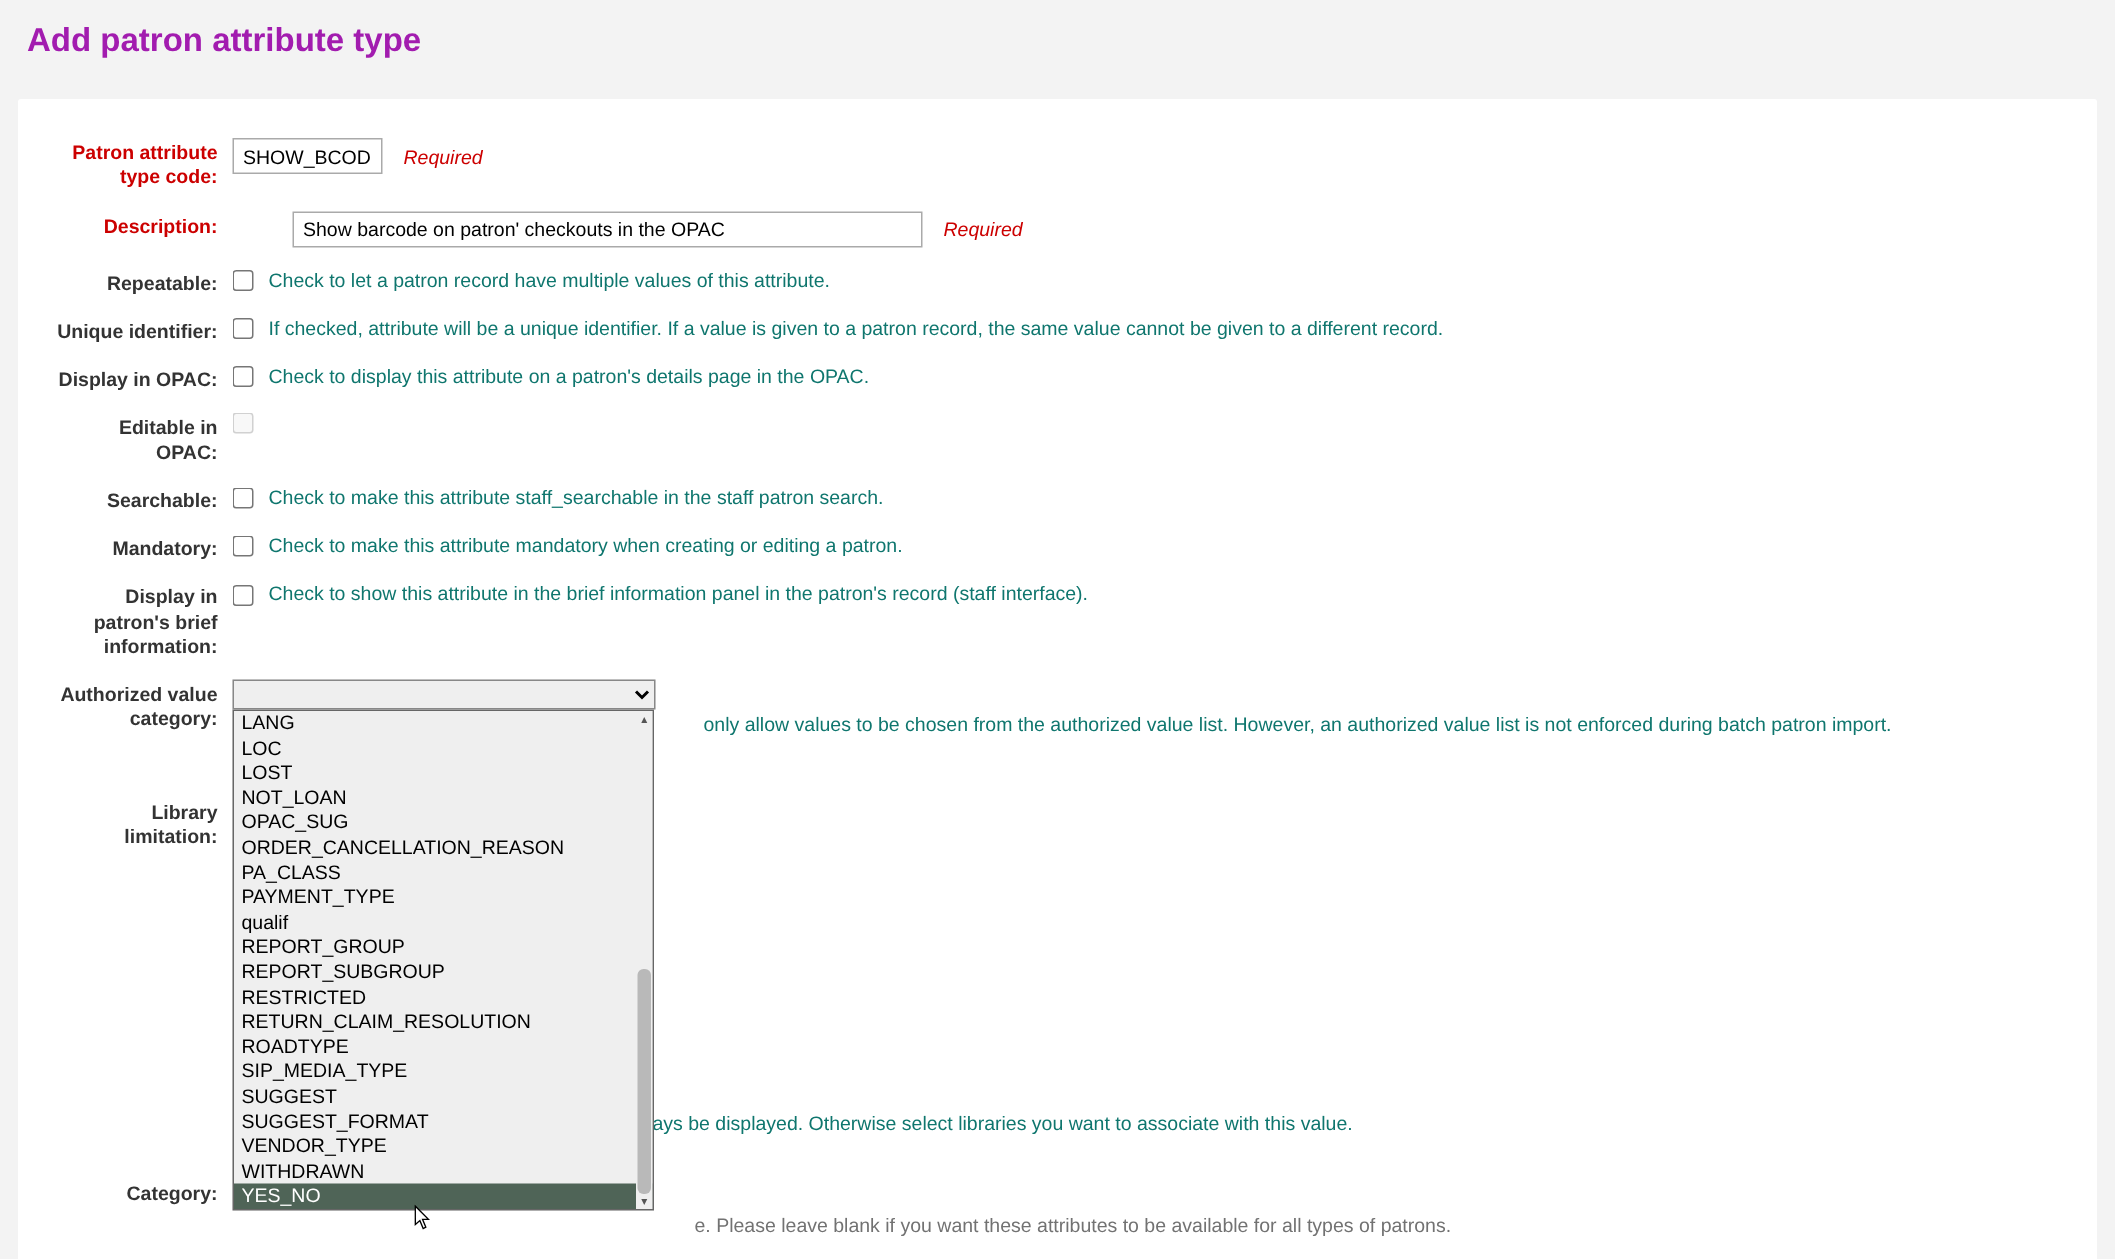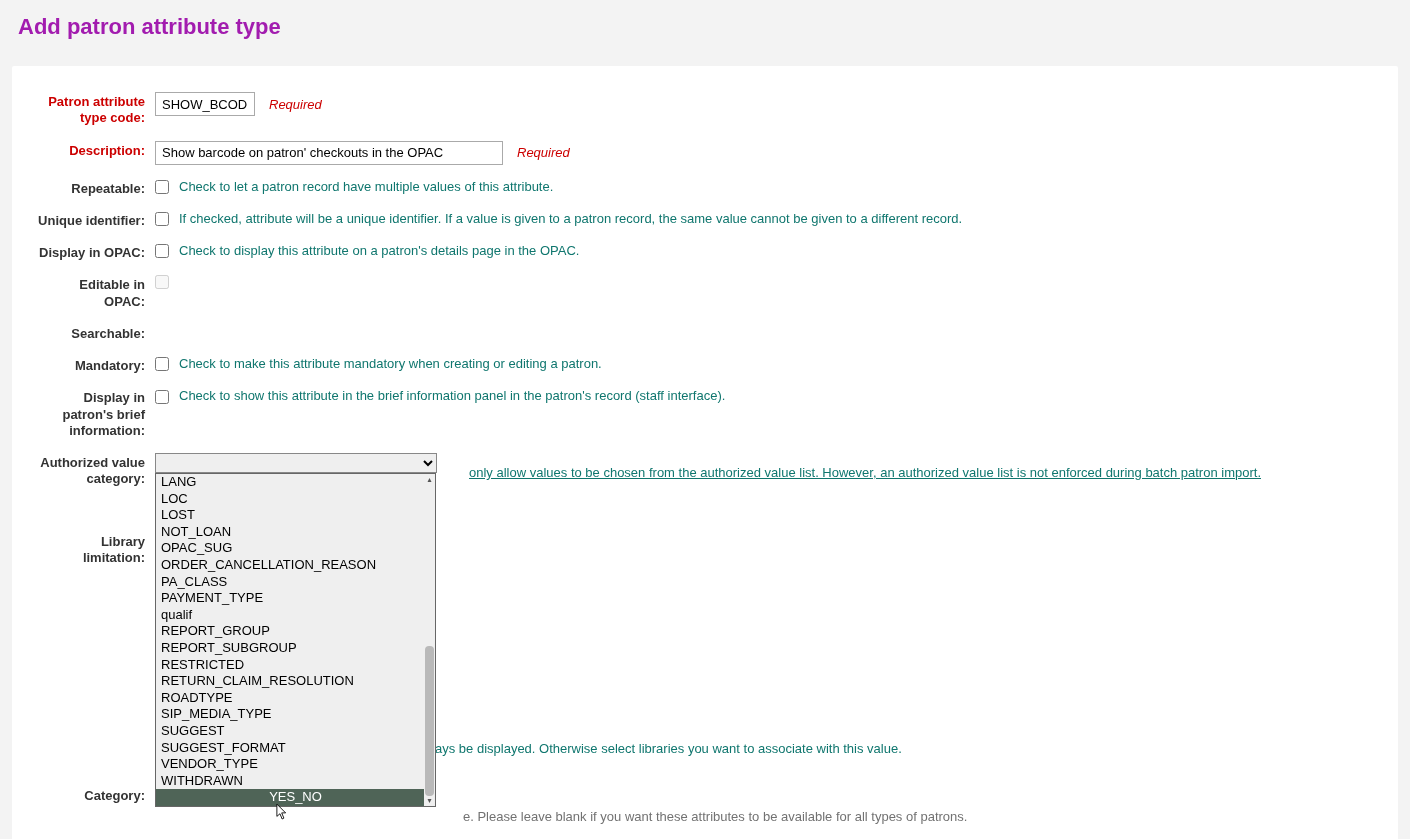--- a/index.html
+++ b/index.html
@@ -98,21 +98,20 @@
     padding: 0 5px;
     height: 16.6px;
     line-height: 16.6px;
     color: #000000;
     white-space: nowrap;
     cursor: default;
   }
   .dropdown-list .opt.highlight {
     background: #4f6457;
     color: #fff;
-    text-align: center;
   }
   .dropdown-track {
     position: absolute;
     right: 0; top: 0;
     width: 11px;
     height: 100%;
     background: #efefef;
   }
   .dropdown-thumb {
     position: absolute;
@@ -177,21 +176,21 @@
     <div class="label-col required-label">Patron attribute type code:</div>
     <div class="control-col">
       <input type="text" style="width: 100px;" value="SHOW_BCODE">
       <span class="required-tag">Required</span>
     </div>
   </div>
 
   <div class="row">
     <div class="label-col required-label">Description:</div>
     <div class="control-col">
-      <input type="text" style="width: 348px;" value="Show barcode on patron' checkouts in the OPAC">
+      <input type="text" style="width: 420px; margin-left: 40px;" value="Show barcode on patron' checkouts in the OPAC">
       <span class="required-tag">Required</span>
     </div>
   </div>
 
   <div class="row">
     <div class="label-col">Repeatable:</div>
     <div class="control-col">
       <input type="checkbox" style="">
       <span class="hint">Check to let a patron record have multiple values of this attribute.</span>
     </div>
@@ -215,20 +214,24 @@
 
   <div class="row">
     <div class="label-col">Editable in OPAC:</div>
     <div class="control-col">
       <input type="checkbox" disabled="" style="">
     </div>
   </div>
 
   <div class="row">
     <div class="label-col">Searchable:</div>
+    <div class="control-col">
+      <input type="checkbox" style="">
+      <span class="hint">Check to make this attribute staff_searchable in the staff patron search.</span>
+    </div>
   </div>
 
   <div class="row">
     <div class="label-col">Mandatory:</div>
     <div class="control-col">
       <input type="checkbox" style="">
       <span class="hint">Check to make this attribute mandatory when creating or editing a patron.</span>
     </div>
   </div>
 
@@ -273,21 +276,21 @@
               <div class="dropdown-thumb"></div>
               <div class="dropdown-arrow arrow-down">▾</div>
             </div>
           </div>
           <svg class="cursor" viewBox="0 0 16 20">
             <path d="M1 1 L1 15 L4.5 12 L7 18 L9 17 L6.5 11 L11 11 Z" fill="#fff" stroke="#000" stroke-width="1"></path>
           </svg>
         </div>
       </div>
     </div>
-    <span class="hint" style="position:absolute; left:425px; top:12px;text-decoration:underline;">only allow values to be chosen from the authorized value list. However, an authorized value list is not enforced during batch patron import.</span>
+    <span class="hint" style="position:absolute; left:425px; top:22px;">only allow values to be chosen from the authorized value list. However, an authorized value list is not enforced during batch patron import.</span>
   </div>
 
   <div class="row lib row-relative">
     <div class="label-col">Library limitation:</div>
     <div class="control-col"></div>
   </div>
 
   <div class="spacer-tall"></div>
 
   <div class="row row-relative" style="margin:0;height:16px;">

